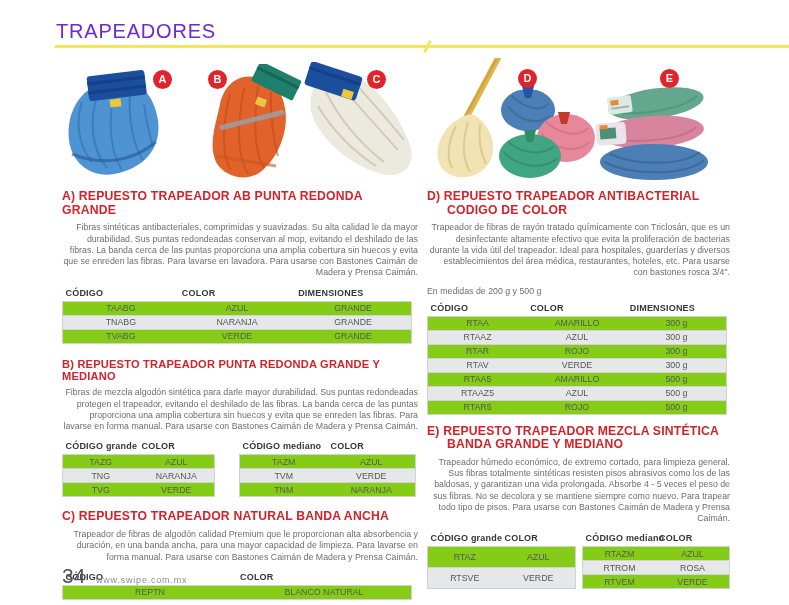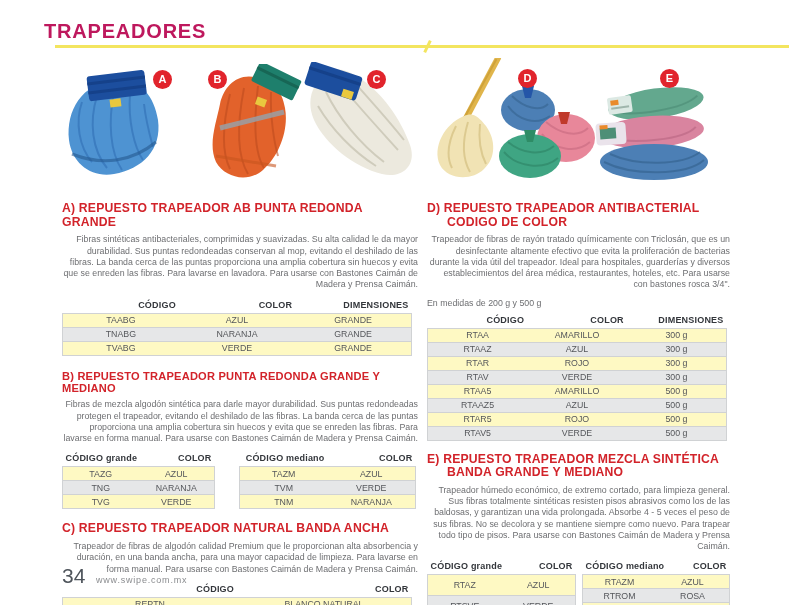--- a/index.html
+++ b/index.html
@@ -2,22 +2,22 @@
 <html><head>
 <meta charset="utf-8">
 <style>
   html,body { margin:0; padding:0; background:#fff; }
   .page {
     position:relative; width:789px; height:605px; background:#ffffff;
     font-family:"Liberation Sans", sans-serif; overflow:hidden;
   }
   
   .page-title {
-    position:absolute; left:44px; top:20px; margin:0;
-    font-size:20px; font-weight:bold; letter-spacing:.8px; color:#be185d;
+    position:absolute; left:56px; top:20px; margin:0;
+    font-size:20px; font-weight:normal; letter-spacing:.8px; color:#6d28d9;
   }
   .accent-rule { position:absolute; left:55px; right:0; top:45px; height:3px; background:#F3E55F; }
   .rule-slash { position:absolute; left:371px; top:-5px; width:3px; height:13px; background:#F3E55F; transform:rotate(26deg); }
 
   
   .figure { position:absolute; }
   .badge {
     position:absolute; width:19px; height:19px; border-radius:50%;
     background:#E1242C; color:#fff; font-size:11px; font-weight:bold;
     display:flex; align-items:center; justify-content:center; line-height:1;
@@ -27,30 +27,30 @@
   .badge-c { left:367px; top:70px; }
   .badge-d { left:518px; top:69px; }
   .badge-e { left:660px; top:69px; }
 
   
   .col { position:absolute; top:190px; }
   .col-left  { left:62px;  width:356px; }
   .col-right { left:427px; width:303px; }
 
   .section-title {
-    margin:12px 0 5px; font-size:12.2px; font-weight:bold; color:#D2232A; letter-spacing:.2px; line-height:1.12;
+    margin:0 0 5px; font-size:12.2px; font-weight:bold; color:#D2232A; letter-spacing:.2px; line-height:1.12;
   }
   .section-title.small { font-size:11.1px; }
   .section-title .line2 { display:block; padding-left:20px; }
   .body-text { margin:0 0 7px; font-size:8.8px; line-height:1.28; color:#6D6E71;text-align:right; }
   .note-text { margin:0 0 5px; font-size:8.8px; color:#6D6E71; }
 
   table { border-collapse:collapse; font-size:8.8px; color:#55575B; table-layout:fixed; }
-  thead th { font-size:9px; font-weight:bold; color:#33363B; padding:2px 3px 3px; text-align:right; letter-spacing:.2px; white-space:nowrap; }
-  tbody tr { border:1px solid #D0D2D4; background:#fef9c3; }
+  thead th { font-size:9px; font-weight:bold; color:#33363B; padding:2px 3px 3px; text-align:left; letter-spacing:.2px; white-space:nowrap; }
+  tbody tr { border:1px solid #D0D2D4; background:#84cc16; }
   tbody tr:nth-child(even) { background:#E6E7E8; }
   td { text-align:center; padding:1.5px 3px; white-space:nowrap; overflow:hidden; }
 
   .tbl-a, .tbl-c { width:350px; margin-bottom:14px; }
   .tbl-d { width:300px; margin-bottom:10px; }
   .pair { display:flex; margin-bottom:13px; }
   .pair-b { gap:24px; }
   .pair-e { gap:6px; }
   .tbl-b-grande { width:153px; }
   .tbl-b-mediano { width:177px; }
@@ -326,25 +326,20 @@
           <tr>
             <td>RTAAZ5</td>
             <td>AZUL</td>
             <td>500 g</td>
           </tr>
           <tr>
             <td>RTAR5</td>
             <td>ROJO</td>
             <td>500 g</td>
           </tr>
-          <tr>
-            <td>RTAV5</td>
-            <td>VERDE</td>
-            <td>500 g</td>
-          </tr>
         </tbody>
       </table>
 
     <h2 class="section-title"><span>E) REPUESTO TRAPEADOR MEZCLA SINTÉTICA</span><span class="line2">BANDA GRANDE Y MEDIANO</span></h2>
     <p class="body-text">Trapeador húmedo económico, de extremo cortado, para limpieza general. Sus fibras totalmente sintéticas resisten pisos abrasivos como los de las baldosas, y garantizan una vida prolongada. Absorbe 4 - 5 veces el peso de sus fibras. No se decolora y se mantiene siempre como nuevo. Para trapear todo tipo de pisos. Para usarse con Bastones Caimán de Madera y Prensa Caimán.</p>
     <div class="pair pair-e">
       <table class="tbl-e-grande">
           <thead>
             <tr>
               <th>CÓDIGO grande</th>

